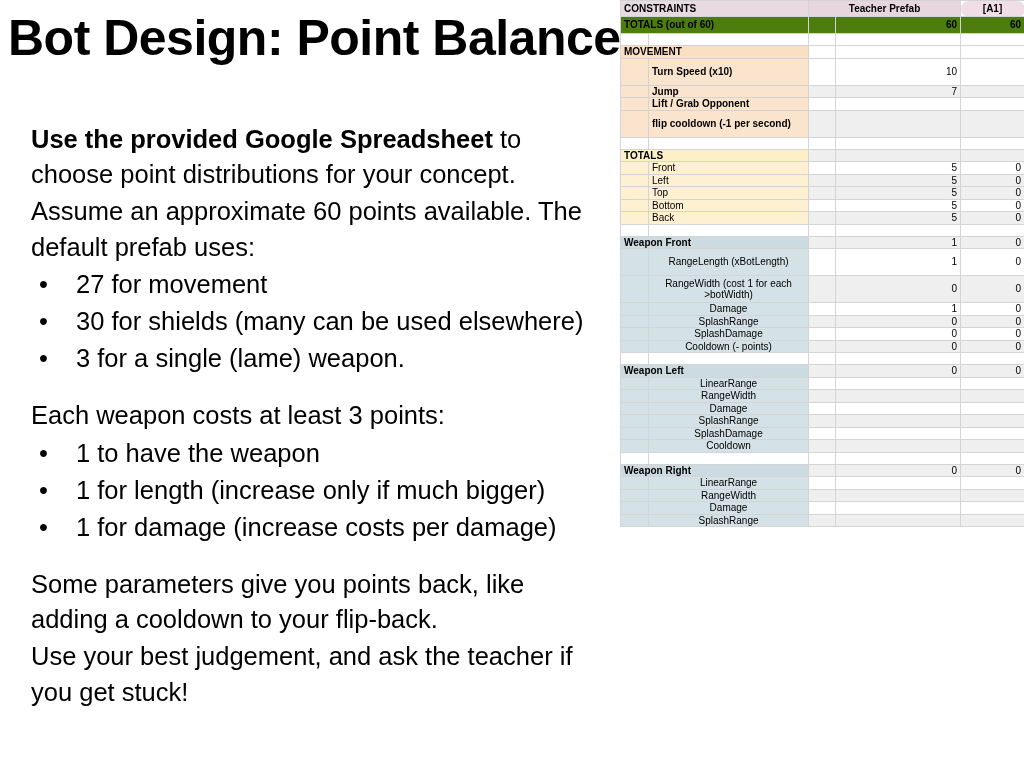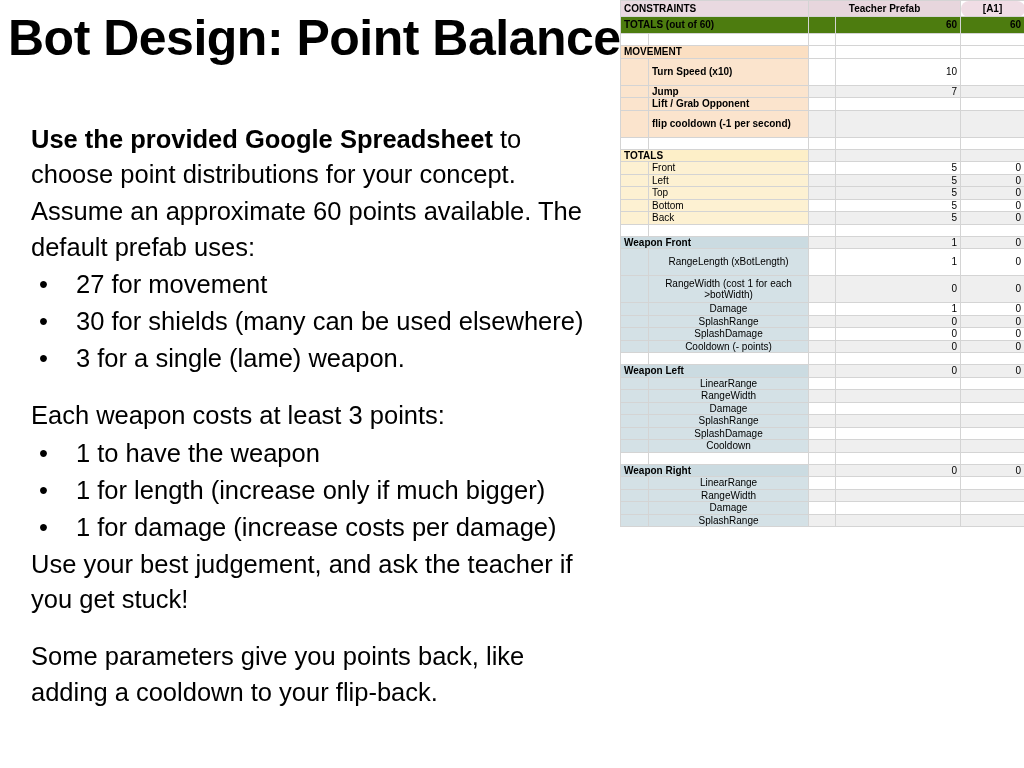--- a/index.html
+++ b/index.html
@@ -151,22 +151,22 @@
     </ul>
 
     <p class="para gap-before">Each weapon costs at least 3 points:</p>
 
     <ul class="bullets">
       <li><span class="bullet-dot">•</span><span>1 to have the weapon</span></li>
       <li><span class="bullet-dot">•</span><span>1 for length (increase only if much bigger)</span></li>
       <li><span class="bullet-dot">•</span><span>1 for damage (increase costs per damage)</span></li>
     </ul>
 
+    <p class="para gap-before">Some parameters give you points back, like adding a cooldown to your flip-back.</p>
     <p class="para">Use your best judgement, and  ask the teacher if you get stuck!</p>
-    <p class="para gap-before">Some parameters give you points back, like adding a cooldown to your flip-back.</p>
 
   </div>
 </div>
 
 <div id="sheet-pane">
   <table class="sheet">
     <colgroup>
       <col class="c-indent">
         <col class="c-label">
         <col class="c-gap">

